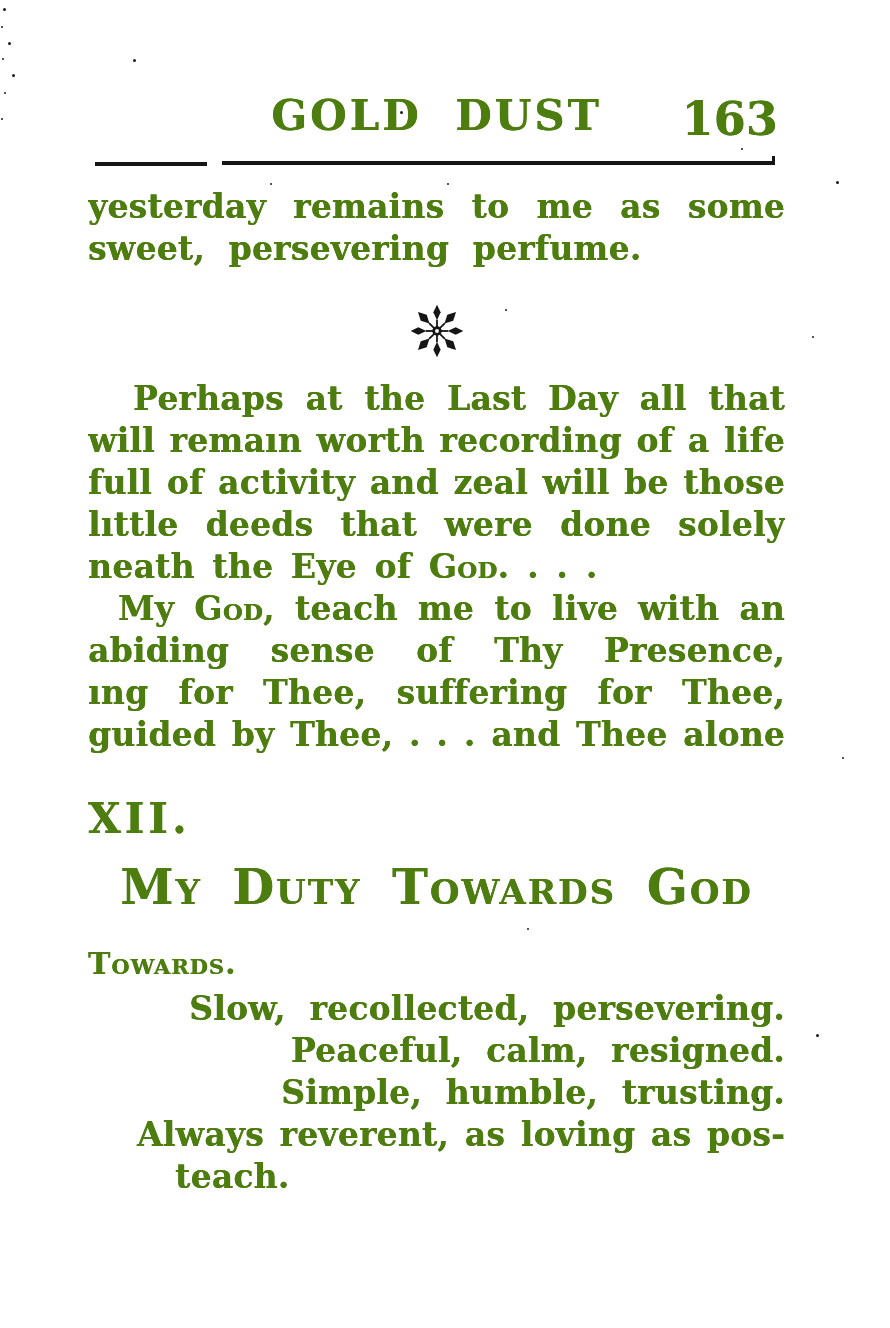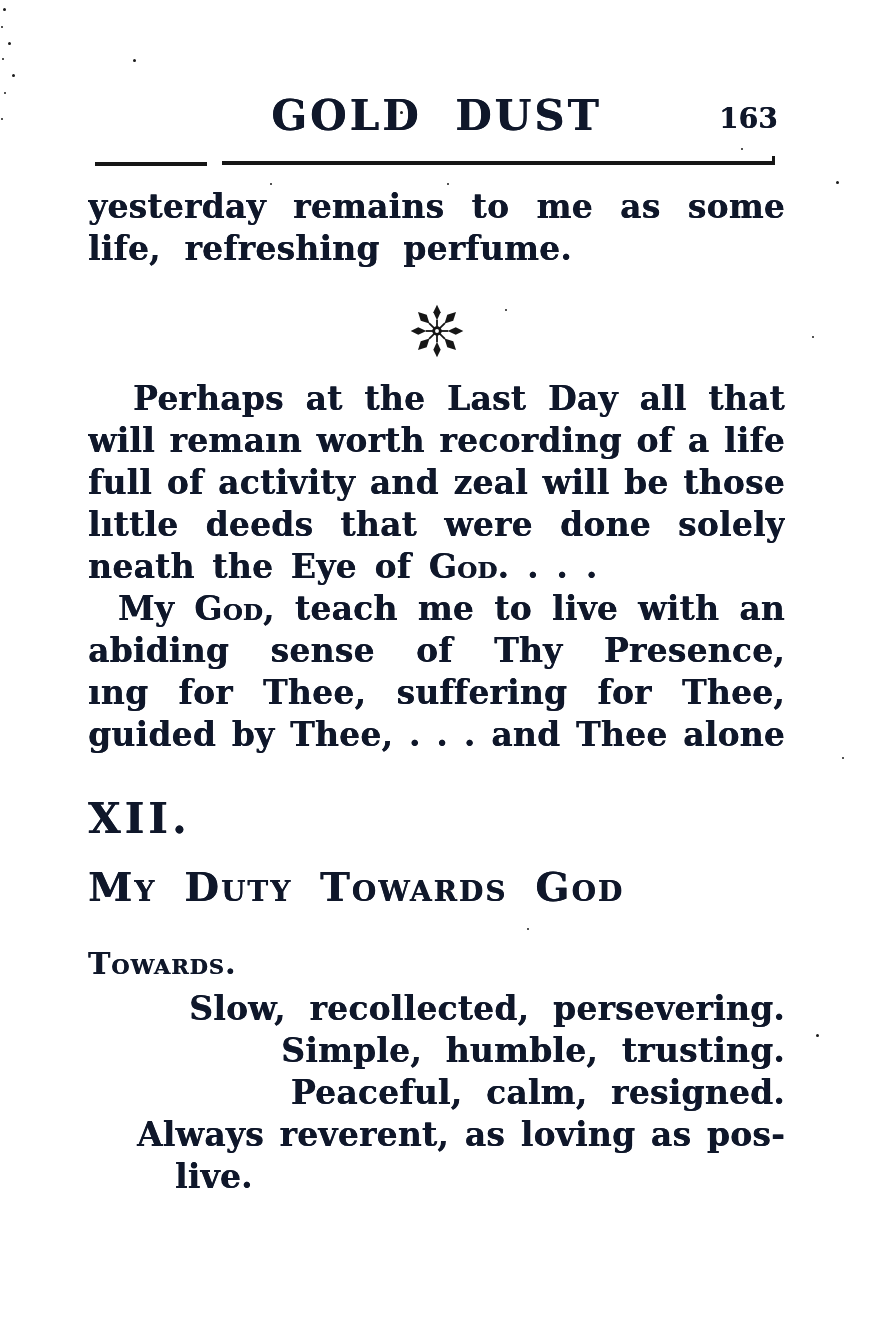--- a/index.html
+++ b/index.html
@@ -1,65 +1,65 @@
 <!DOCTYPE html>
 <html><head>
 <meta charset="utf-8">
 <style>
   html,body{margin:0;padding:0;background:#ffffff;}
   .page{
     position:relative;width:890px;height:1328px;background:#ffffff;
-    color:#0f172a;font-family:"DejaVu Serif","Liberation Serif",serif;
+    color:#4d7c0f;font-family:"DejaVu Serif","Liberation Serif",serif;
     font-size:33px;letter-spacing:0.2px;word-spacing:2px;overflow:hidden;
     text-shadow:0.3px 0 0 currentColor;
   }
   .block{position:absolute;left:88px;width:697px;font-weight:bold;}
   .line{height:42px;line-height:42px;overflow:hidden;}
   .just{text-align:justify;text-align-last:justify;}
   .wide{word-spacing:12px;}
   .ind30{padding-left:30px;}
   .ind45{padding-left:45px;}
   .ind49{padding-left:49px;text-align:right;}
   .ind87{padding-left:87px;}
   .sc-seg{font-variant:small-caps;}
   .pagehead{position:absolute;top:94px;left:88px;width:697px;}
   .running-title{
     text-align:center;font-weight:bold;font-size:42px;line-height:44px;
     letter-spacing:3px;word-spacing:16px;
   }
-  .pagenum{position:absolute;top:100px;right:112px;font-size:28px;line-height:38px;font-weight:bold;}
+  .pagenum{position:absolute;top:100px;right:112px;font-size:46px;line-height:38px;font-weight:bold;}
   .rule{position:absolute;background:#161616;}
   .rule-left{top:162px;left:95px;width:112px;height:4px;}
   .rule-main{top:161px;left:222px;width:553px;height:4px;}
   .rule-main::after{content:'';position:absolute;right:0;top:-5px;width:3px;height:9px;background:#161616;}
   .ornament-wrap{text-align:center;}
   .chapnum{text-align:left;font-size:42px;line-height:44px;letter-spacing:4px;}
   .chaptitle{
-    text-align:left;font-size:40px;line-height:46px;font-variant:small-caps;
+    text-align:center;font-size:48px;line-height:46px;font-variant:small-caps;
     letter-spacing:2px;word-spacing:12px;
   }
   .prayers-label{font-size:30px;line-height:36px;font-variant:small-caps;letter-spacing:1px;height:36px;}
   .speck{position:absolute;background:#1b1b1b;border-radius:50%;}
 </style>
 </head>
 <body>
 
 <div class="page">
 
   <header class="pagehead">
     <div class="running-title">GOLD DUST</div>
   </header>
   <div class="pagenum">163</div>
 
   <div class="rule rule-left"></div>
   <div class="rule rule-main"></div>
 
   <section class="block" style="top:186px">
     <div class="line just">yesterday remains to me as some</div>
-    <div class="line wide">life, refreshing perfume.</div>
+    <div class="line wide">sweet, persevering perfume.</div>
   </section>
 
   <div class="block ornament-wrap" style="top:302px">
     <svg width="56" height="58" viewBox="0 0 100 100" aria-hidden="true">
       <g fill="#161616" stroke="none">
         <g transform="rotate(0 50 50)">
             <rect x="48.4" y="30" width="3.2" height="14"></rect>
             <polygon points="50,31 43.5,16.5 50,3 56.5,16.5"></polygon>
           </g>
         <g transform="rotate(45 50 50)">
@@ -112,24 +112,24 @@
 
   <div class="block chapnum" style="top:797px">XII.</div>
   <div class="block chaptitle" style="top:864px">My Duty Towards God</div>
 
   <section class="block" style="top:946px">
     <div class="prayers-label">Towards.</div>
   </section>
 
   <section class="block" style="top:988px">
     <div class="line wide ind49">Slow, recollected, persevering.</div>
+    <div class="line wide ind49">Peaceful, calm, resigned.</div>
     <div class="line wide ind49">Simple, humble, trusting.</div>
-    <div class="line wide ind49">Peaceful, calm, resigned.</div>
     <div class="line just ind49">Always reverent, as loving as pos-</div>
-    <div class="line ind87">live.</div>
+    <div class="line ind87">teach.</div>
   </section>
 
   <div class="speck" style="left:3px;top:8px;width:3px;height:3px;"></div>
   <div class="speck" style="left:1px;top:26px;width:2px;height:2px;"></div>
   <div class="speck" style="left:8px;top:42px;width:3px;height:3px;"></div>
   <div class="speck" style="left:2px;top:58px;width:2px;height:2px;"></div>
   <div class="speck" style="left:12px;top:74px;width:3px;height:3px;"></div>
   <div class="speck" style="left:4px;top:92px;width:2px;height:2px;"></div>
   <div class="speck" style="left:1px;top:118px;width:2px;height:2px;"></div>
   <div class="speck" style="left:133px;top:59px;width:3px;height:3px;"></div>

